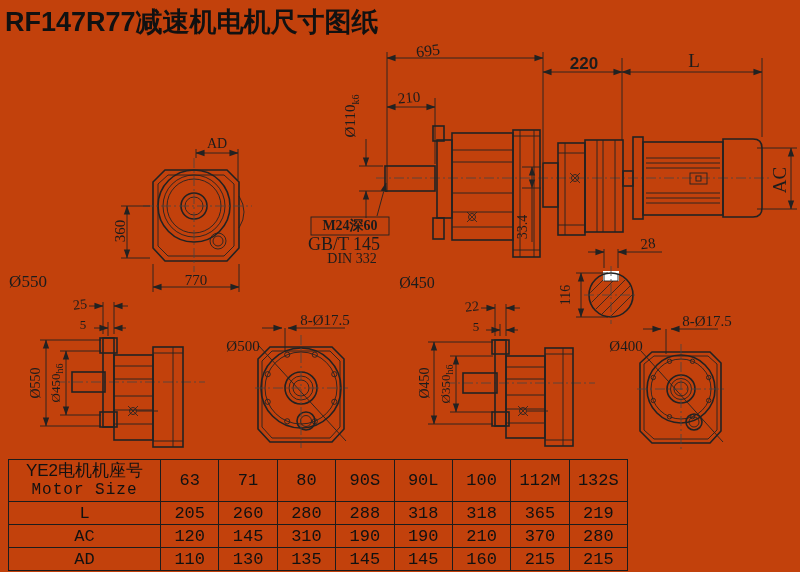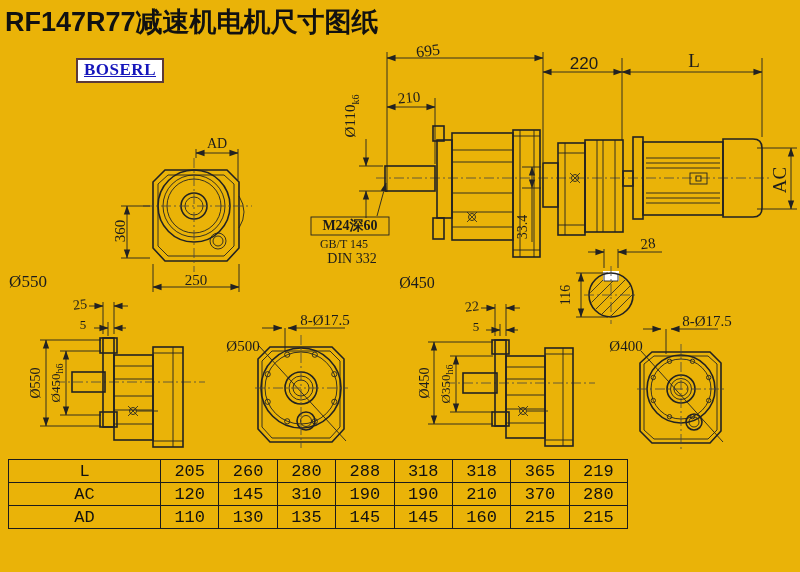--- a/index.html
+++ b/index.html
@@ -1,16 +1,16 @@
 <!DOCTYPE html>
 <html><head>
 <meta charset="utf-8">
 <style>
   html,body{margin:0;padding:0;background:#fff;}
-  #stage{position:relative;width:800px;height:572px;background:#eab308;overflow:hidden;
+  #stage{position:relative;width:800px;height:572px;background:#c2410c;overflow:hidden;
          font-family:"Liberation Serif",serif;color:#1c1c1c;}
   #art{position:absolute;left:0;top:0;}
   .o{fill:none;stroke:#222;stroke-width:1.6px;}
   .t{fill:none;stroke:#222;stroke-width:0.9px;}
   .d{fill:none;stroke:#222;stroke-width:0.9px;}
   .c{fill:none;stroke:#444;stroke-width:0.8px;stroke-dasharray:10 3 2 3;}
   .h{stroke:#222;stroke-width:0.8px;}
   .lbl{position:absolute;transform:translate(-50%,-50%);font-family:"Liberation Serif",serif;
        font-size:15px;line-height:1;white-space:nowrap;color:#1c1c1c;}
   .rot{transform:translate(-50%,-50%) rotate(-90deg);}
@@ -287,41 +287,38 @@
       <line class="c" x1="637" y1="389" x2="726" y2="389"></line>
       <line class="d" x1="651" y1="329" x2="661" y2="329" marker-end="url(#arw)"></line>
       <line class="d" x1="681" y1="329" x2="671" y2="329" marker-end="url(#arw)"></line>
       <line class="t" x1="643" y1="329" x2="651" y2="329"></line>
       <line class="t" x1="681" y1="329" x2="718" y2="329"></line>
       <line class="t" x1="666" y1="329" x2="666" y2="354"></line>
     </g>
   </svg>
 
   <div class="title">RF147R77减速机电机尺寸图纸</div>
-  <div class="logo">
-    <span>BOSERL</span>
-  </div>
 
   <span class="lbl" style="left:428px;top:51px;font-size:16px;transform:translate(-50%,-50%) rotate(-7deg);">695</span>
   <span class="lbl" style="left:409px;top:98px;transform:translate(-50%,-50%) rotate(-5deg);">210</span>
-  <span class="lbl" style="left:584px;top:63px;font-family:'Liberation Sans',sans-serif;font-weight:normal;font-size:17px;">220</span>
+  <span class="lbl" style="left:584px;top:63px;font-family:'Liberation Sans',sans-serif;font-weight:bold;font-size:17px;">220</span>
   <span class="lbl" style="left:694px;top:60px;font-size:19px;">L</span>
   <span class="lbl rot" style="left:779px;top:180px;font-size:19px;">AC</span>
   <span class="lbl rot" style="left:352px;top:116px;"><span>Ø110</span><span class="sub">k6</span></span>
   <span class="lbl" style="left:350px;top:226px;font-size:14px;font-weight:bold;">M24深60</span>
-  <span class="lbl" style="left:344px;top:244px;font-size:12px;">GB/T 145</span>
+  <span class="lbl" style="left:344px;top:244px;font-size:18px;">GB/T 145</span>
   <span class="lbl" style="left:352px;top:259px;font-size:14px;">DIN 332</span>
   <span class="lbl rot" style="left:523px;top:227px;font-size:14px;">33.4</span>
   <span class="lbl" style="left:417px;top:283px;font-size:16px;">Ø450</span>
   <span class="lbl" style="left:648px;top:244px;transform:translate(-50%,-50%) rotate(-6deg);">28</span>
   <span class="lbl rot" style="left:566px;top:295px;font-size:14px;">116</span>
 
   <span class="lbl" style="left:217px;top:144px;font-size:14px;">AD</span>
   <span class="lbl rot" style="left:120px;top:231px;">360</span>
-  <span class="lbl" style="left:196px;top:280px;">250</span>
+  <span class="lbl" style="left:196px;top:280px;">770</span>
   <span class="lbl" style="left:28px;top:281px;font-size:17px;">Ø550</span>
 
   <span class="lbl" style="left:80px;top:305px;font-size:14px;transform:translate(-50%,-50%) rotate(-6deg);">25</span>
   <span class="lbl" style="left:83px;top:324px;font-size:13px;">5</span>
   <span class="lbl rot" style="left:36px;top:383px;font-size:14px;">Ø550</span>
   <span class="lbl rot" style="left:57px;top:383px;font-size:13px;"><span>Ø450</span><span class="sub">h6</span></span>
 
   <span class="lbl" style="left:325px;top:320px;">8-Ø17.5</span>
   <span class="lbl" style="left:243px;top:346px;text-align:right;">Ø500</span>
 
@@ -339,20 +336,34 @@
       <col>
         <col>
         <col>
         <col>
         <col>
         <col>
         <col>
         <col>
     </colgroup>
     <tbody>
+        <tr>
+      <th class="colh">
+        <div class="hcn">YE2电机机座号</div>
+        <div class="hen">Motor Size</div>
+      </th>
+      <th class="colh">63</th>
+      <th class="colh">71</th>
+      <th class="colh">80</th>
+      <th class="colh">90S</th>
+      <th class="colh">90L</th>
+      <th class="colh">100</th>
+      <th class="colh">112M</th>
+      <th class="colh">132S</th>
+    </tr>
     <tr>
       <td class="cell">L</td>
       <td class="cell">205</td>
       <td class="cell">260</td>
       <td class="cell">280</td>
       <td class="cell">288</td>
       <td class="cell">318</td>
       <td class="cell">318</td>
       <td class="cell">365</td>
       <td class="cell">219</td>

